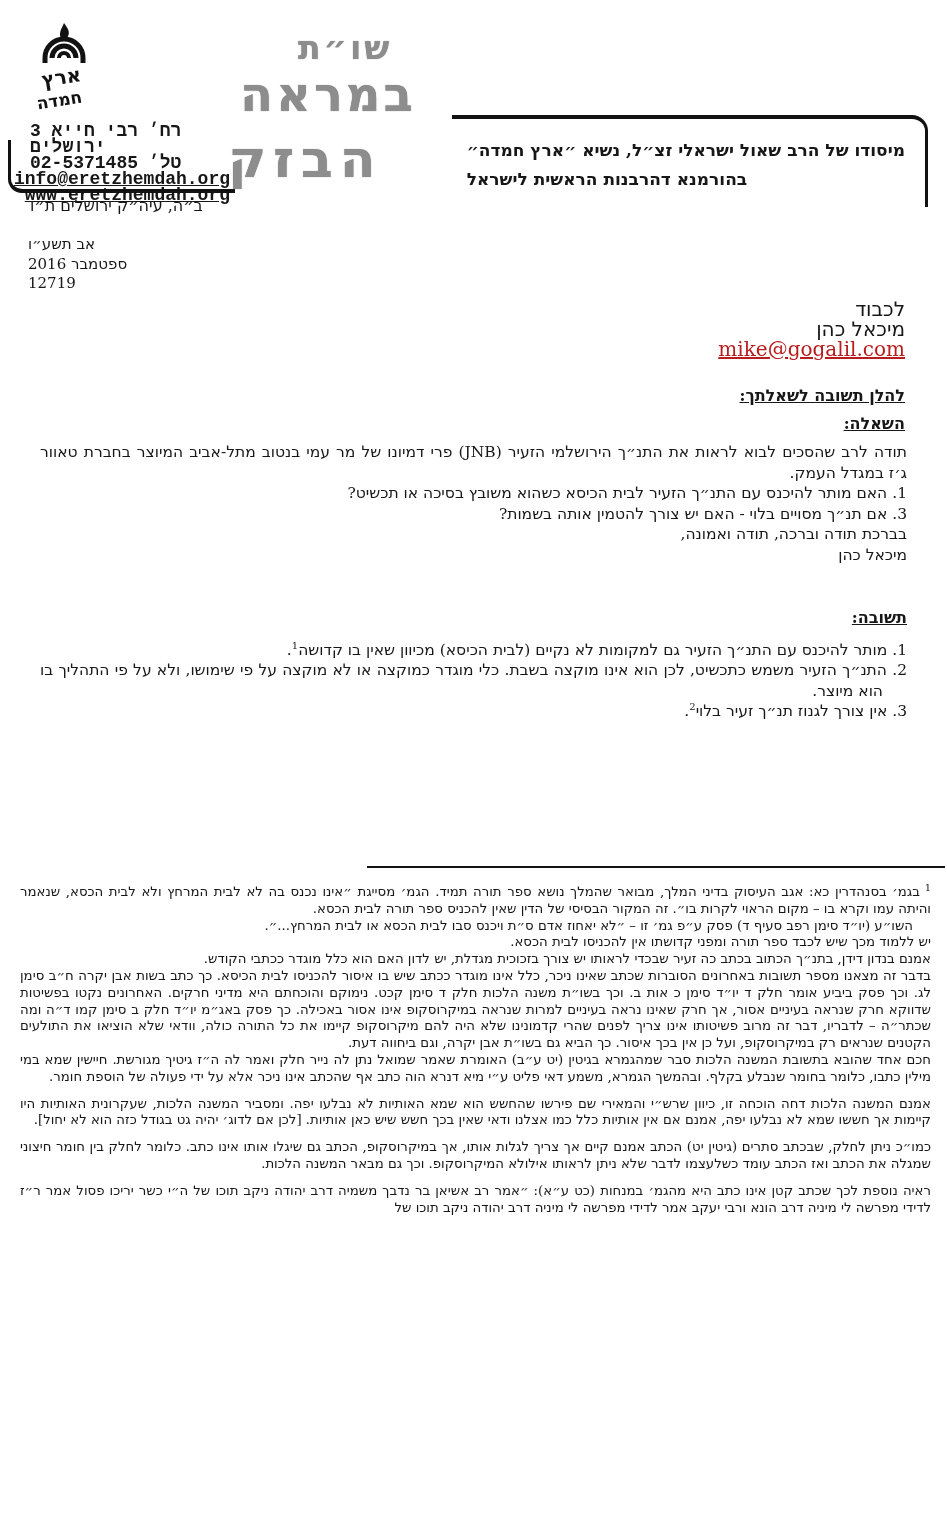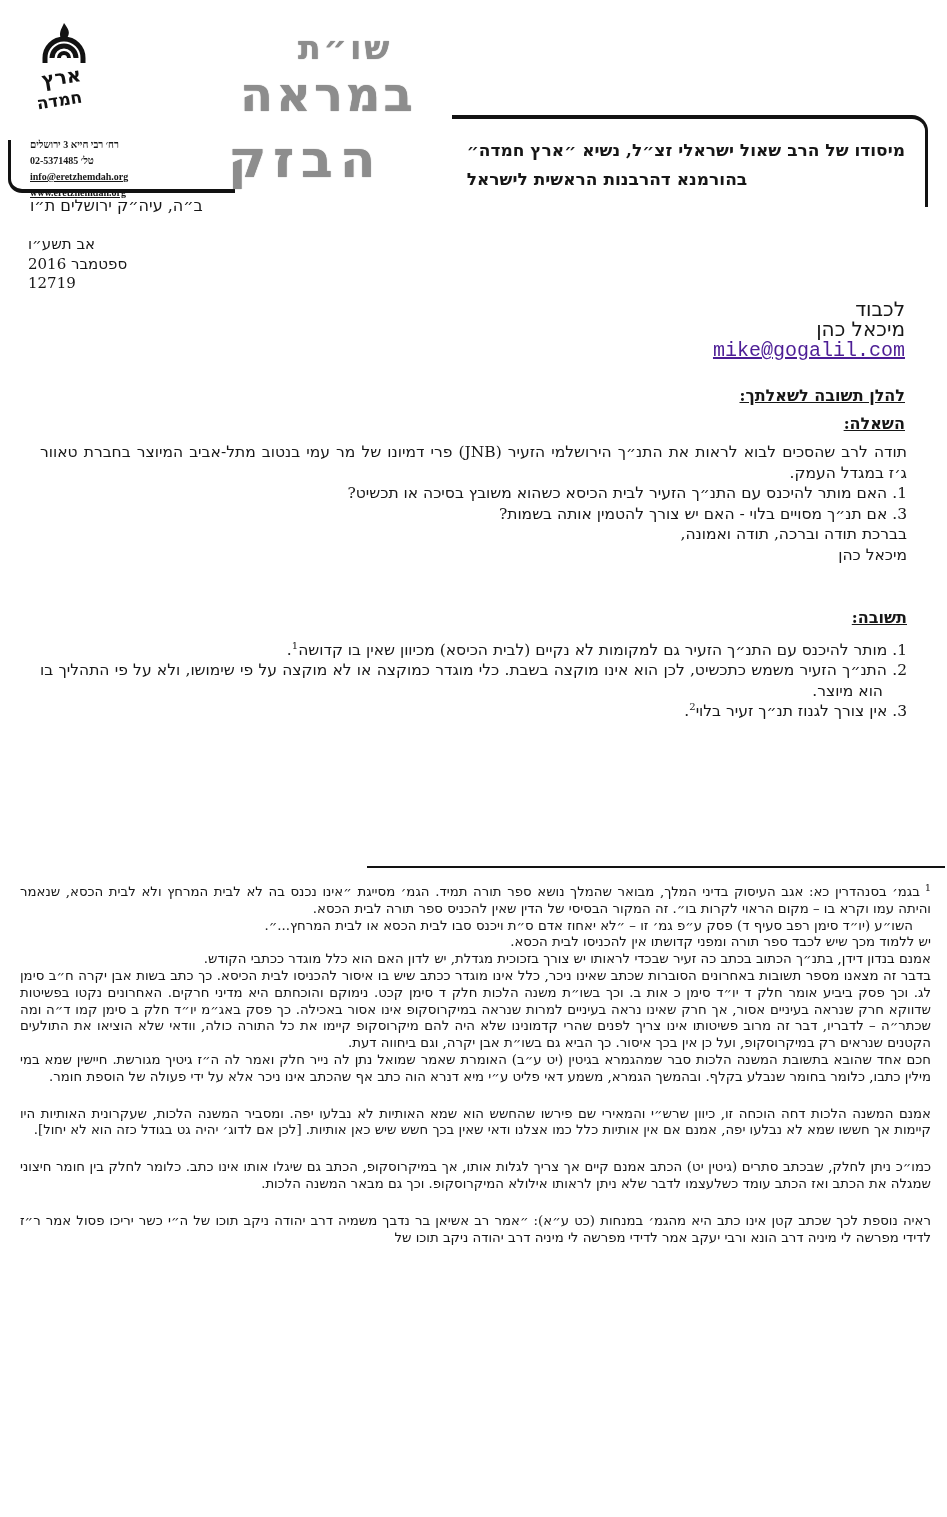--- a/index.html
+++ b/index.html
@@ -8,24 +8,24 @@
     width:947px;height:1517px;
     margin:0 auto;
     background:#ffffff;
     font-family:"DejaVu Serif","DejaVu Sans",serif;
     color:#171717;
     overflow:hidden;
   }
   
   .logo{position:absolute;left:28px;top:22px;}
   .contact{
-    position:absolute;left:30px;top:137px;width:200px;
+    position:absolute;left:30px;top:123px;width:200px;
     direction:rtl;text-align:left;
-    font-family:Liberation Serif, serif;
-    font-size:10px;line-height:16px;font-weight:600;
+    font-family:Liberation Mono, monospace;
+    font-size:18px;line-height:16px;font-weight:600;
   }
   .contact a{color:#171717;text-decoration:underline;direction:ltr;unicode-bidi:embed;}
   .contact-bracket{
     position:absolute;left:8px;top:140px;width:224px;height:49px;
     border-left:3px solid #121212;border-bottom:4px solid #121212;
     border-bottom-left-radius:14px;
   }
   .bsd{position:absolute;left:30px;top:196px;font-size:16px;direction:rtl;}
   .title-w{position:absolute;color:#8d8d8d;font-weight:700;
     text-shadow:0 0 1px #777;letter-spacing:3px;direction:rtl;}
@@ -40,21 +40,21 @@
   .founder{
     position:absolute;right:42px;top:136px;direction:rtl;text-align:left;
     font-size:17px;line-height:29px;font-weight:700;
   }
   
   .refblock{position:absolute;left:28px;top:235px;direction:rtl;text-align:left;
     font-size:15px;line-height:19.5px;}
   
   .recipient{position:absolute;right:42px;top:299px;direction:rtl;text-align:right;
     font-size:20px;line-height:20px;}
-  .recipient a{color:#4c1d95;text-decoration:underline;font-family:Liberation Mono, monospace;}
+  .recipient a{color:#b91c1c;text-decoration:underline;}
   .h-underline{font-weight:700;text-decoration:underline;font-size:16px;}
   .intro-h{position:absolute;right:42px;top:386px;direction:rtl;}
   .question-h{position:absolute;right:42px;top:414px;direction:rtl;}
   
   .body{
     position:absolute;top:442px;right:40px;left:40px;
     direction:rtl;font-size:15.5px;line-height:20.5px;text-align:right;
   }
   .body p{margin:0;}
   .just{text-align:justify;text-align-last:right;}
@@ -67,21 +67,21 @@
   
   .fn-sep{position:absolute;top:866px;left:367px;right:2px;height:0;
     border-top:2px solid #121212;}
   .footnotes{
     position:absolute;top:884px;left:20px;right:16px;
     direction:rtl;font-size:13.3px;line-height:16.8px;
     text-align:justify;text-align-last:right;
   }
   .footnotes p{margin:0;}
   .footnotes p.indent{padding-right:18px;}
-  .footnotes p.gap{margin-top:20px;}
+  .footnotes p.gap{margin-top:10px;}
 </style>
 </head>
 <body>
 
 <div class="page">
 
   <svg class="logo" width="70" height="96" viewBox="0 0 70 96">
     <path d="M36 1 c4 6 7 9 3 15 c-2 3 -7 2 -7 -3 c0 -5 2 -7 4 -12 z" fill="#121212"></path>
     <path d="M17 36 a19 19 0 0 1 38 0" fill="none" stroke="#121212" stroke-width="5"></path>
     <path d="M24 36 a12 12 0 0 1 24 0" fill="none" stroke="#121212" stroke-width="5"></path>

